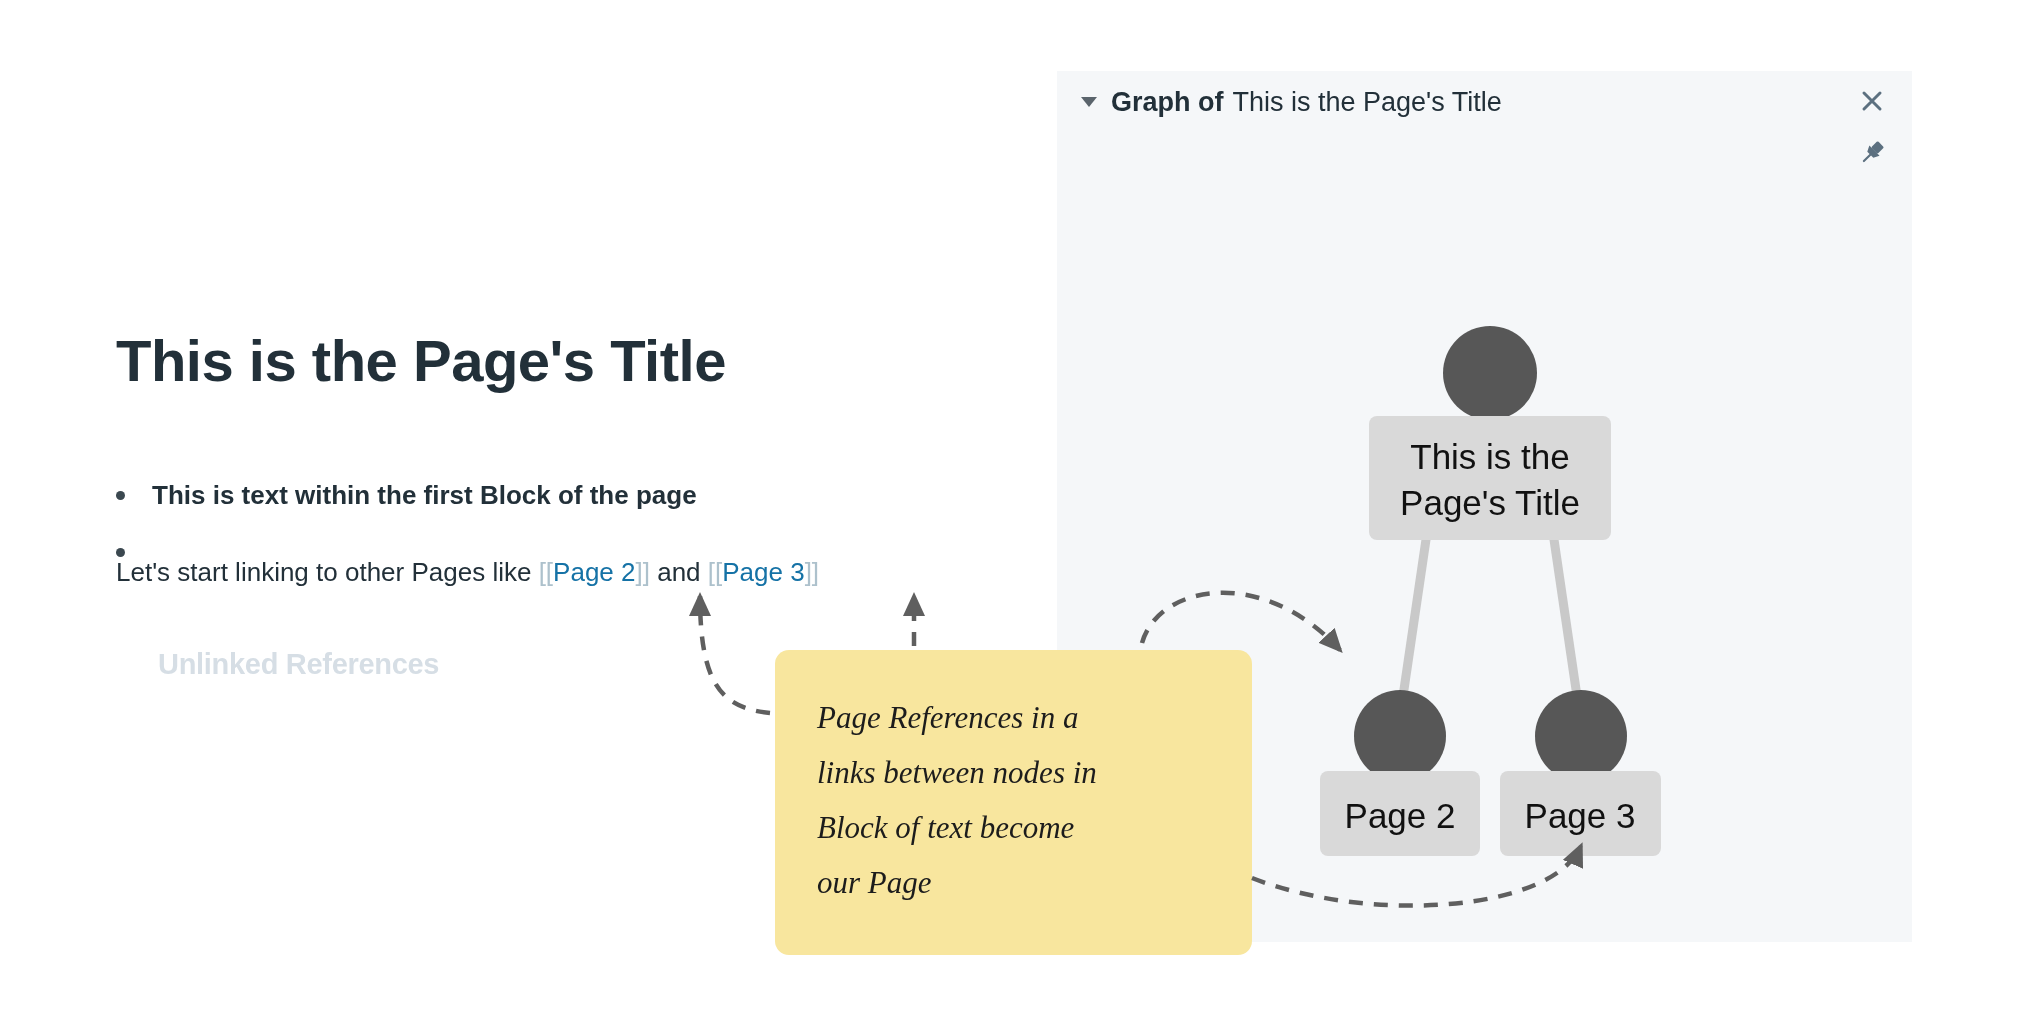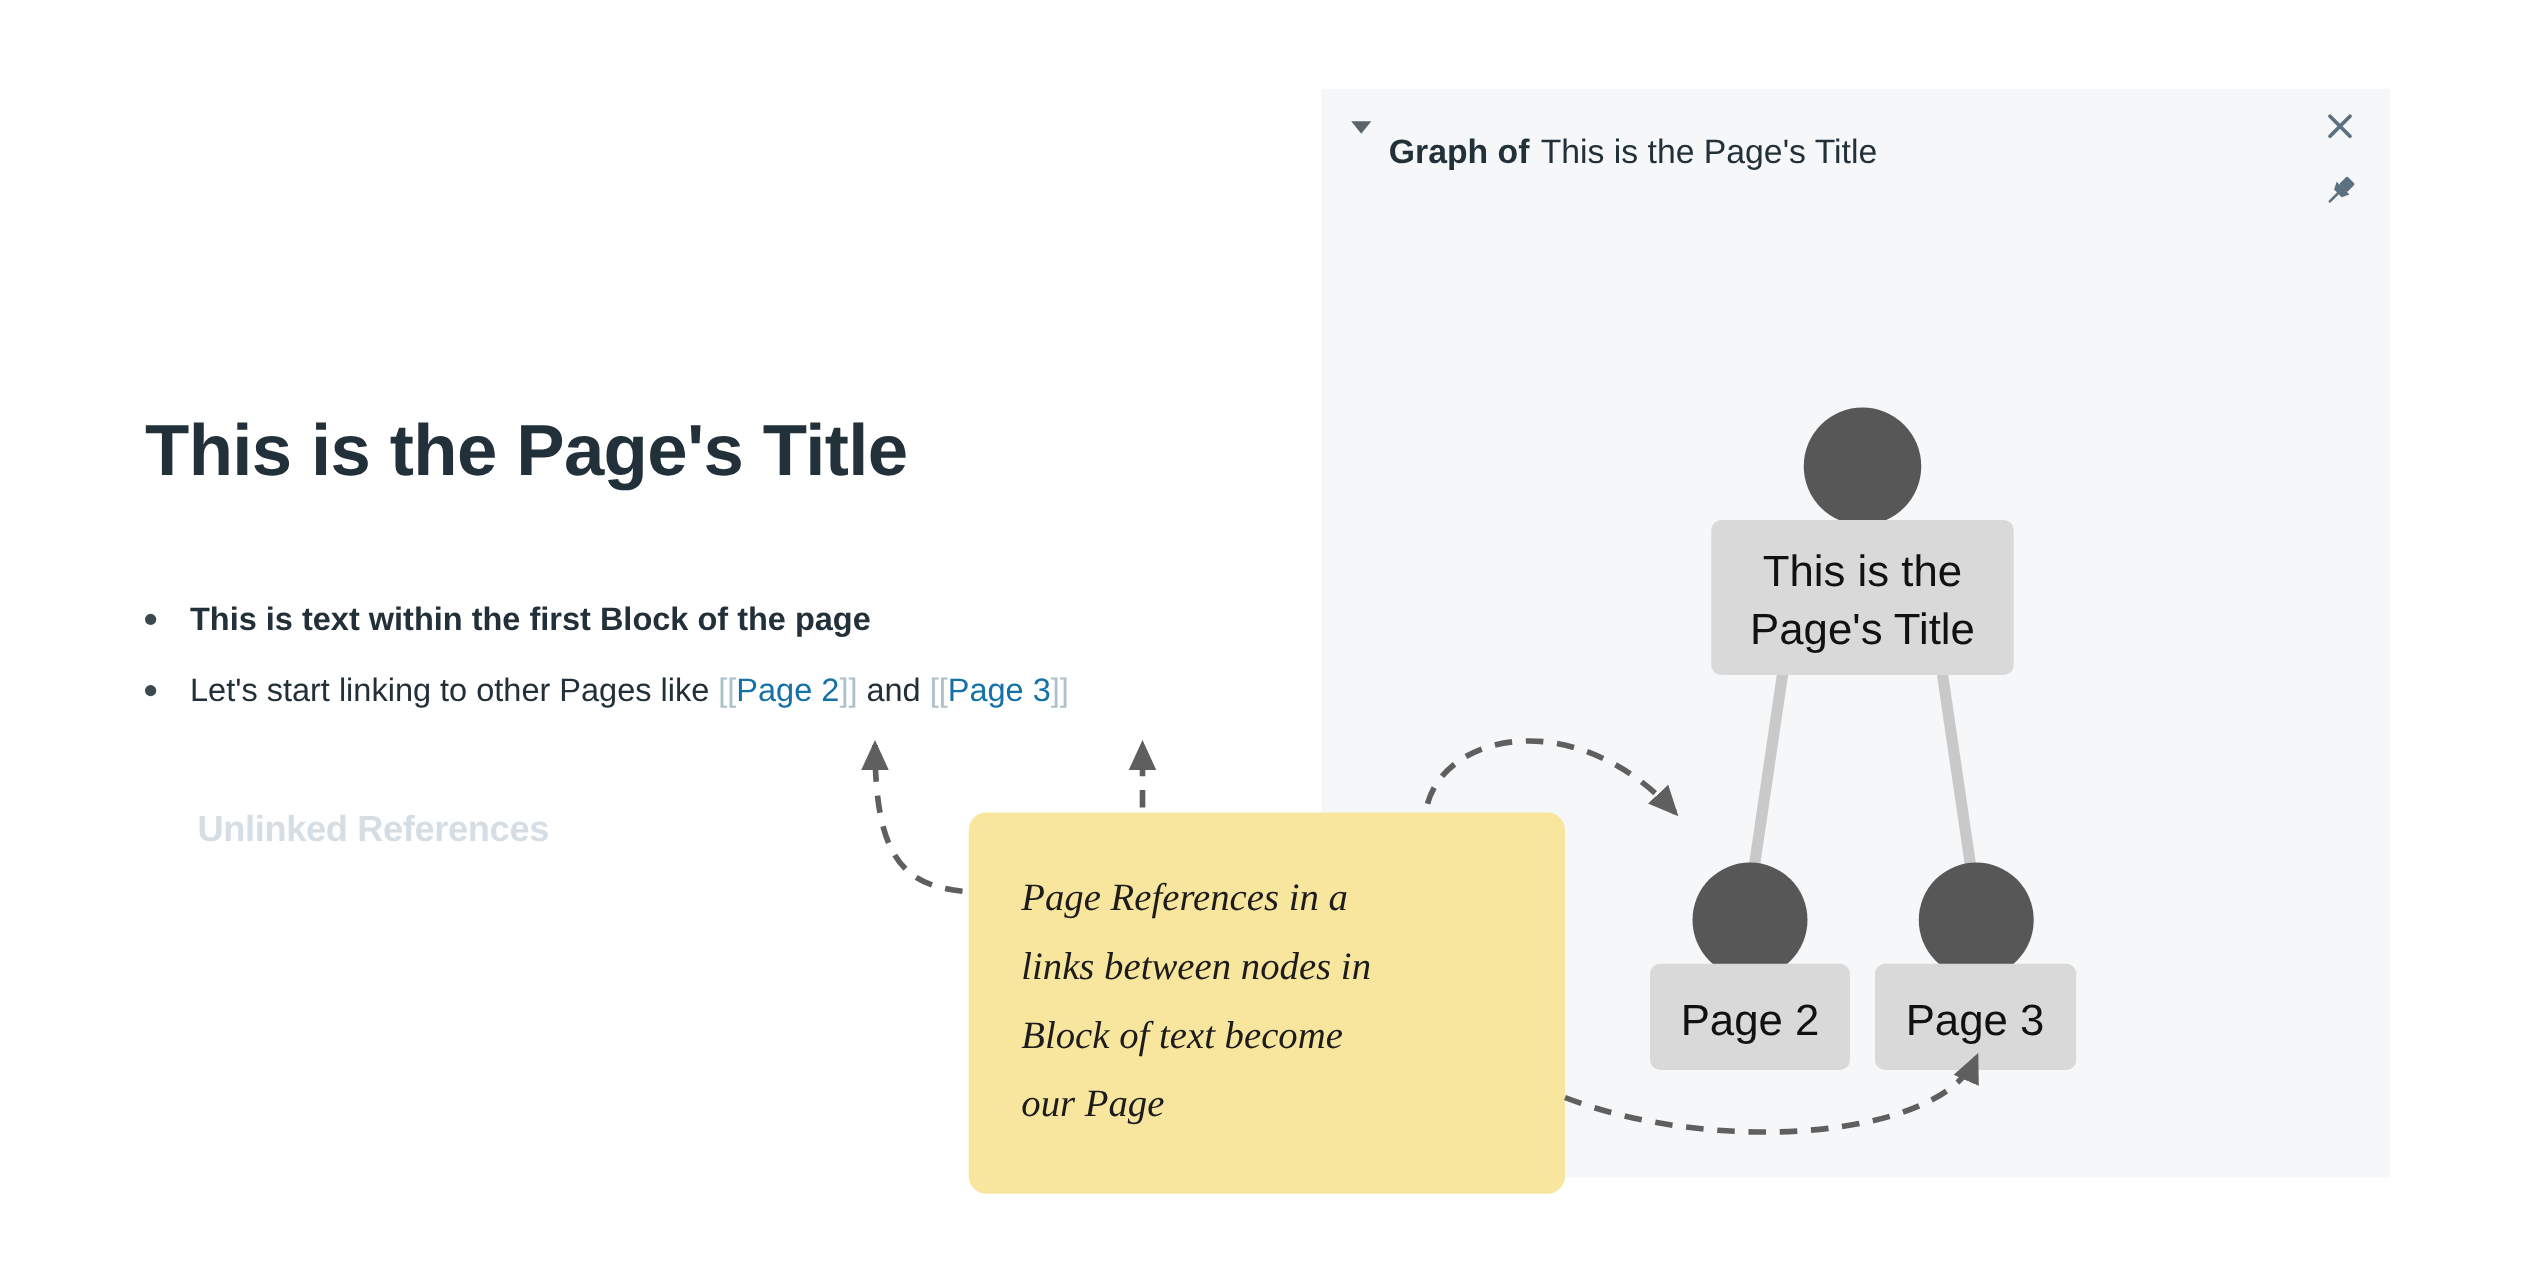--- a/index.html
+++ b/index.html
@@ -12,36 +12,36 @@
   html,body{width:2024px;height:1012px;background:#ffffff;overflow:hidden;
     font-family:"Liberation Sans", sans-serif;}
   #stage{position:relative;width:2024px;height:1012px;background:#ffffff;}
 
   
   .page-title{position:absolute;left:116px;top:327px;font-size:58px;font-weight:700;
     color:var(--text);letter-spacing:-0.5px;white-space:nowrap;}
   .block{position:absolute;left:116px;display:flex;align-items:flex-start;
     font-size:26px;color:var(--text);white-space:nowrap;}
   .block.b1{top:480px;font-weight:bold;}
-  .block.b2{top:537px;}
+  .block.b2{top:537px;flex-direction:column;}
   .dot{width:9px;height:9px;border-radius:50%;background:#3B4850;margin:11px 27px 0 0;flex:0 0 auto;}
   .bracket{color:var(--bracket);}
   .page-ref{color:var(--link);cursor:pointer;}
   .unlinked{position:absolute;left:117px;top:648px;font-size:29px;font-weight:700;
     color:var(--unlinked);letter-spacing:-0.3px;margin-left:41px;}
 
   
   .panel{position:absolute;left:1057px;top:71px;width:855px;height:871px;
     background:var(--panel_bg);}
   .panel-header{position:absolute;left:0;top:0;width:100%;height:60px;}
   .caret{position:absolute;left:24px;top:26px;width:0;height:0;
     border-left:8px solid transparent;border-right:8px solid transparent;
     border-top:10px solid var(--caret);cursor:pointer;}
   .panel-title{position:absolute;left:54px;top:16px;font-size:27px;color:var(--text);
-    white-space:nowrap;margin-top:19px;}
+    white-space:nowrap;}
   .panel-title .bold{font-weight:700;margin-right:9px;}
   .icon-btn{position:absolute;width:32px;height:32px;cursor:pointer;}
   .icon-btn.close{right:24px;top:14px;}
   .icon-btn.pin{right:24px;top:66px;}
   .graph-svg{position:absolute;left:0;top:0;width:855px;height:871px;}
   .edge{stroke:var(--edge);stroke-width:9;}
   .node{fill:var(--node_fill);cursor:pointer;}
   .nlabel{fill:var(--node_label_bg);cursor:pointer;}
   .nlabel-text{fill:var(--node_label_text);font-size:35px;text-anchor:middle;
     font-family:"Liberation Sans", sans-serif;cursor:pointer;}

